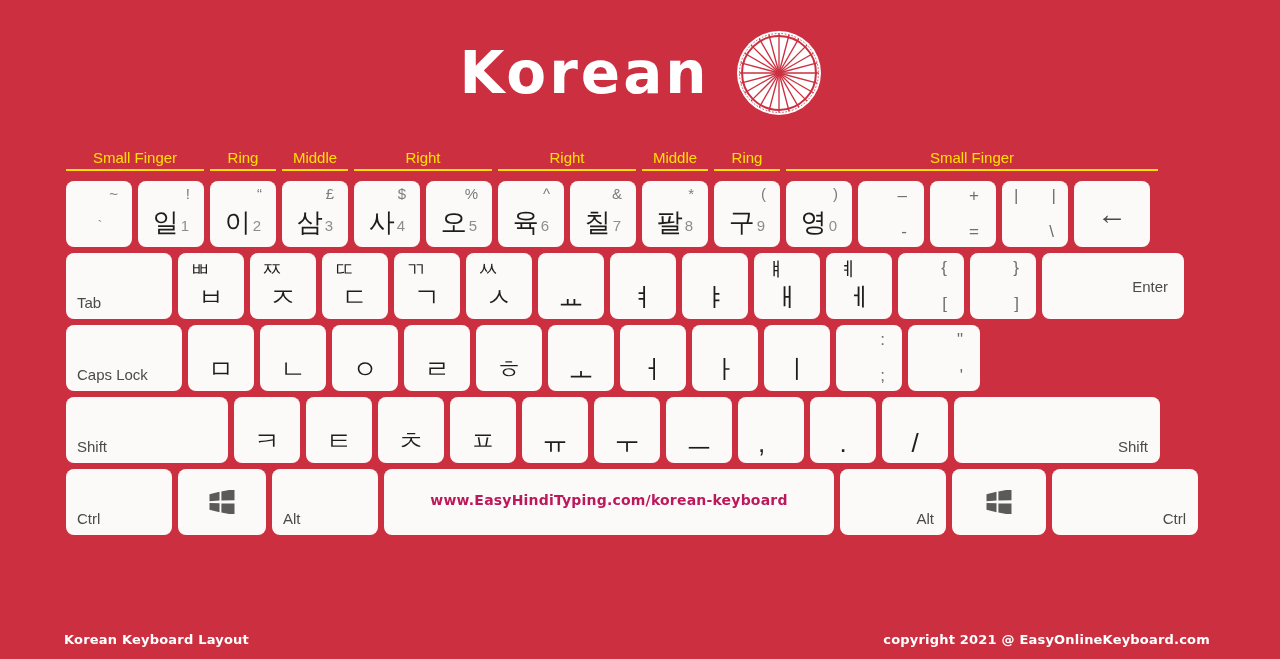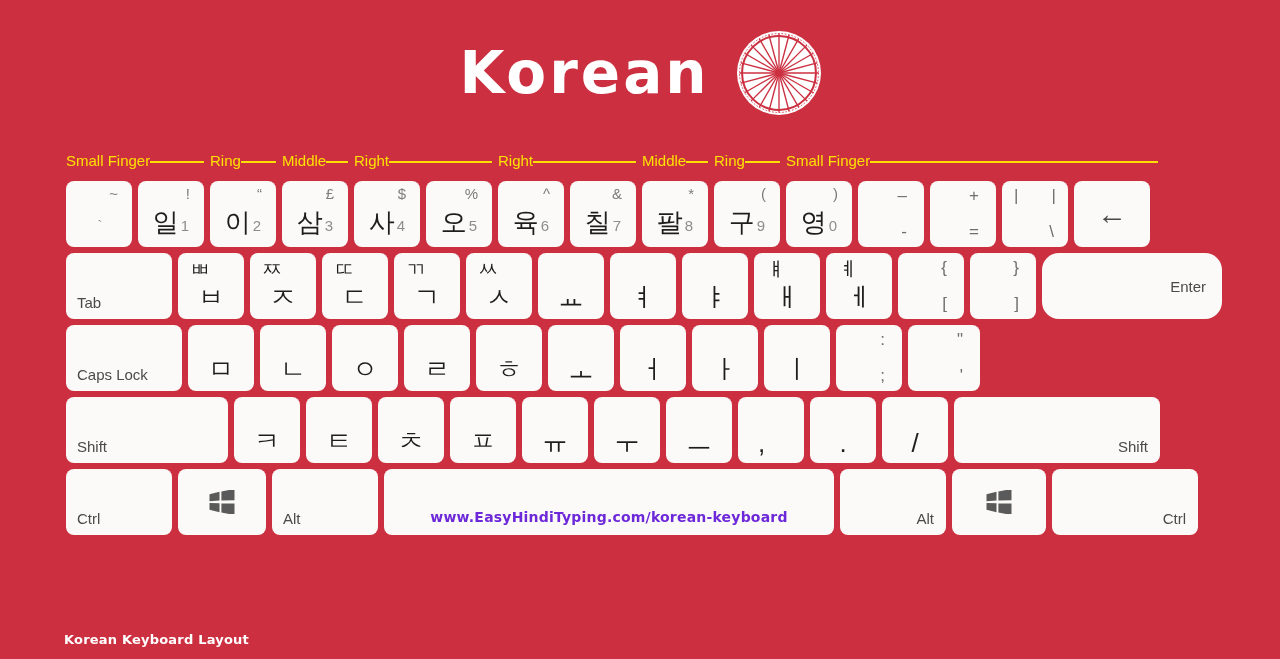--- a/index.html
+++ b/index.html
@@ -41,21 +41,21 @@
   
   .finger-row {
     position: relative;
     height: 30px;
     margin: 0 66px 0 66px;
     display: flex;
     gap: 6px;
   }
   .finger-cell {
     display: flex;
-    flex-direction: row;
+    flex-direction: column;
     align-items: center;
     justify-content: center;
   }
   .finger-label {
     color: #ffe000;
     font-size: 15px;
     line-height: 17px;
     white-space: nowrap;
   }
   .finger-underline {
@@ -200,38 +200,38 @@
     top: 50%;
     left: 50%;
     transform: translate(-50%, -50%);
     width: 26px;
     height: 24px;
   }
 
   
   .space-url {
     position: absolute;
-    bottom: 10px;
+    bottom: 27px;
     left: 0;
     right: 0;
     text-align: center;
     font-size: 14px;
-    color: #6d28d9;
+    color: #be185d;
     font-family: "DejaVu Sans", sans-serif;
     font-weight: bold;
     letter-spacing: 0.2px;
   }
 
   
   .w-66   { width: 66px; }
   .w-tab  { width: 106px; padding-left: 40px; }
   .w-caps { width: 116px; }
   .w-shift-l { width: 162px; }
   .w-shift-r { width: 206px; }
-  .w-enter { width: 180px; border-radius: 17px; }
+  .w-enter { width: 142px; }
   .w-bksp { width: 76px; }
   .w-ctrl { width: 106px; }
   .w-win  { width: 88px; }
   .w-alt  { width: 106px; }
   .w-space { width: 450px; }
   .w-mod-r { width: 106px; }
   .w-winr { width: 94px; }
   .w-ctrlr { width: 146px; }
   .w-2nd-last { width: 72px; }
 
@@ -608,13 +608,14 @@
 
     <div class="key w-ctrlr">
       <span class="legend right">Ctrl</span>
     </div>
   </div>
 
 </div>
 
 <div class="footer">
   <span class="footer-text">Korean Keyboard Layout</span>
+  <span class="footer-text">copyright 2021 @ EasyOnlineKeyboard.com</span>
 </div>
 
 </body></html>

